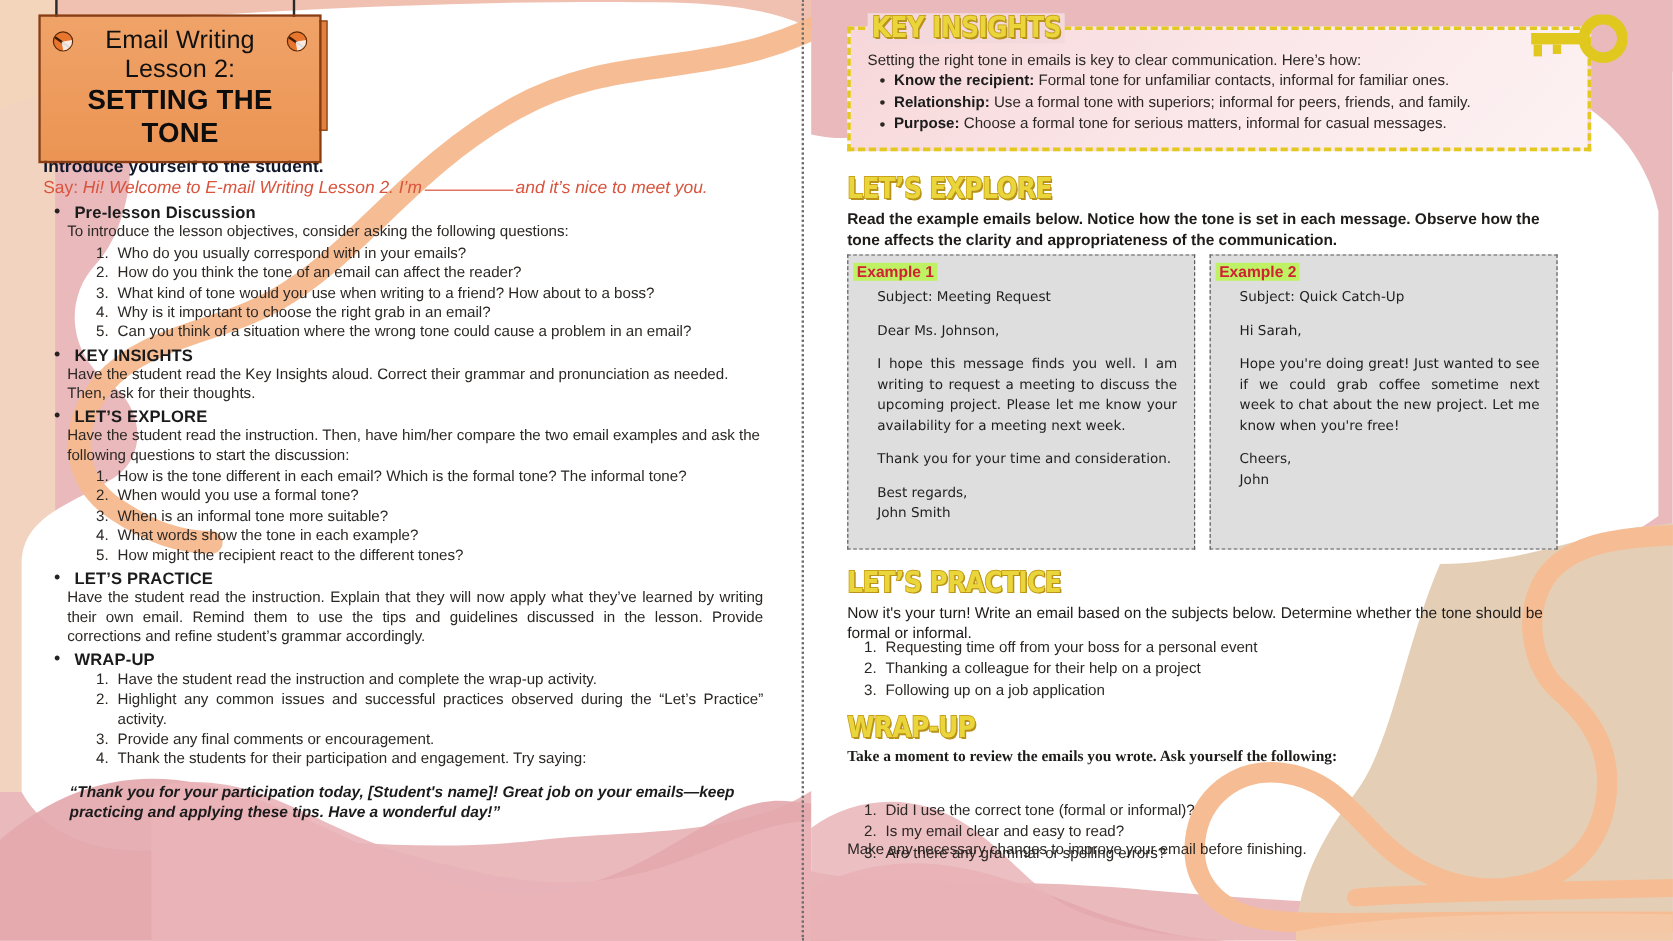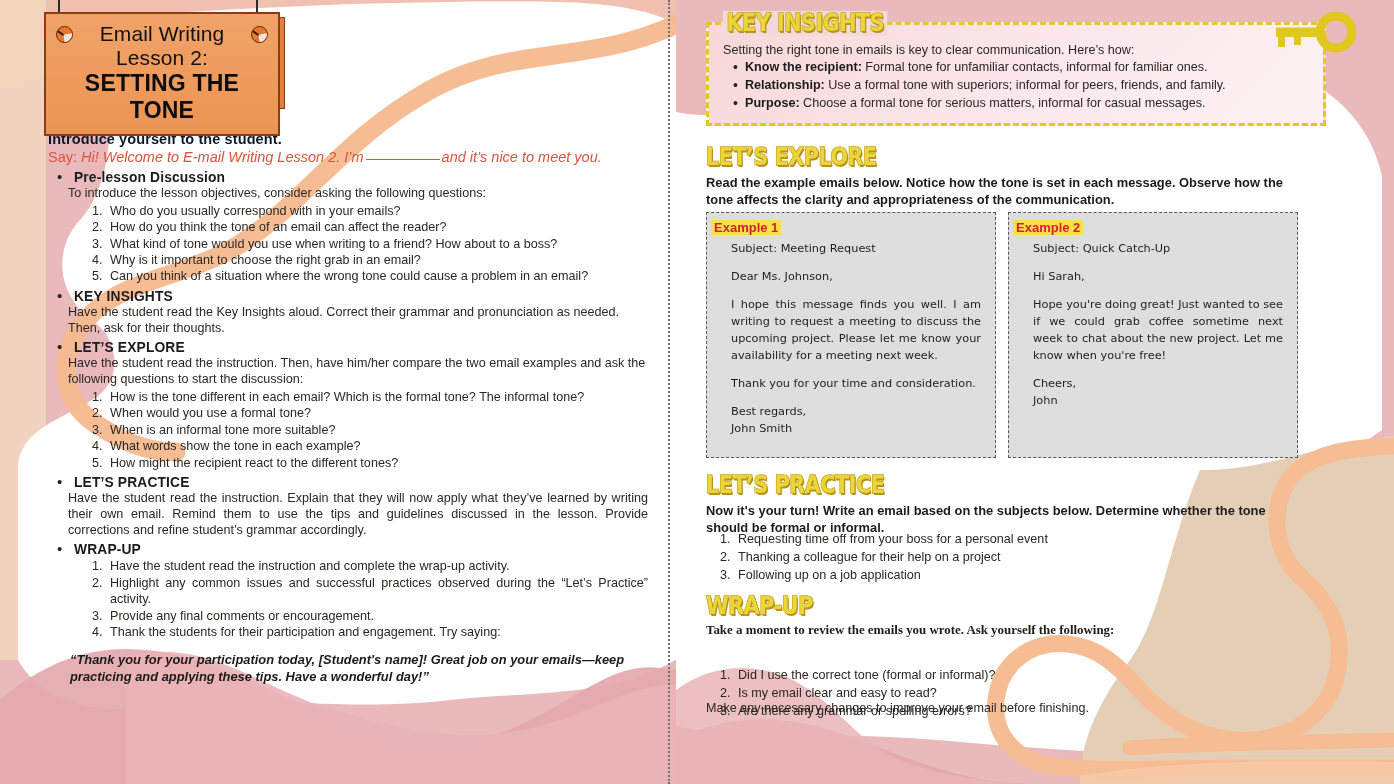--- a/index.html
+++ b/index.html
@@ -39,21 +39,21 @@
     top: 0;
     bottom: 0;
     width: 0;
     border-left: 2px dotted #6f6f6f;
     z-index: 6;
   }
 
   
   .col-left {
     position: absolute;
-    left: 12px; top: 0;
+    left: 0; top: 0;
     width: 660px;
     height: 620px;
     z-index: 4;
   }
   .col-right {
     position: absolute;
     left: 676px; top: 0;
     width: 718px;
     height: 784px;
     z-index: 4;
@@ -333,21 +333,21 @@
     background: #dedede;
     border: 1.5px dashed #5a5a5a;
     padding: 5px 8px 8px 4px;
     position: relative;
   }
   .ex-label {
     display: inline-block;
     font-size: 13px;
     font-weight: bold;
     color: #cf2233;
-    background: #fde047;
+    background: #bef264;
     padding: 0 3px;
     margin-bottom: 6px;
   }
   .ex-body {
     padding-left: 20px;
     padding-right: 6px;
     font-family: "DejaVu Sans", sans-serif;
     font-size: 11.3px;
     line-height: 1.5;
     color: #1e1e1e;
@@ -355,21 +355,21 @@
   .ex-body p { margin: 0 0 11px 0; }
   .ex-body p.just { text-align: justify; }
   .ex-body p:last-child { margin-bottom: 0; }
 
   .practice-head { position: absolute; left: 30px; top: 473px; z-index: 5; }
   .practice-intro {
     position: absolute;
     left: 30px; top: 502px;
     width: 600px;
     font-size: 12.9px;
-    font-weight: bold;
+    font-weight: normal;
     line-height: 1.32;
     color: #1e1b19;
     z-index: 5;
   }
   .practice-list {
     position: absolute;
     left: 30px; top: 531px;
     width: 560px;
     z-index: 5;
   }

